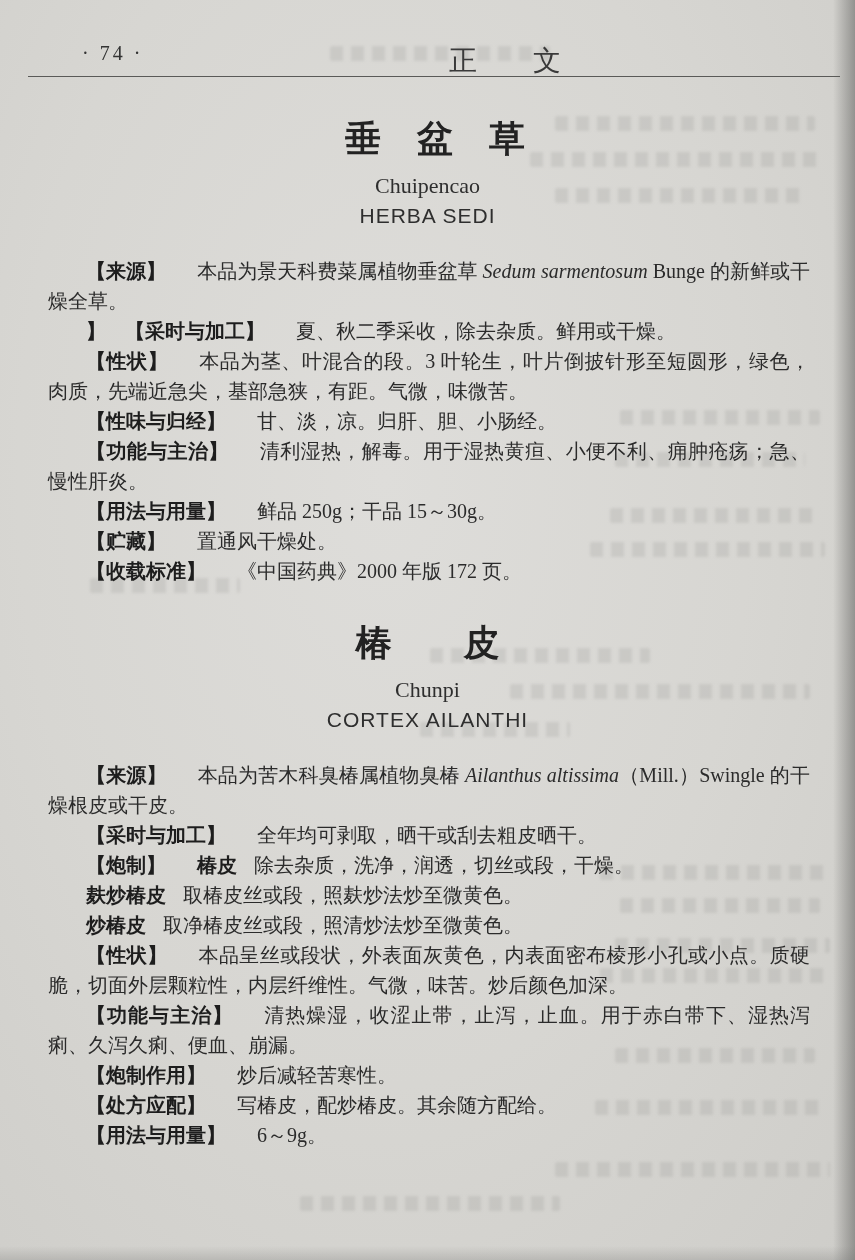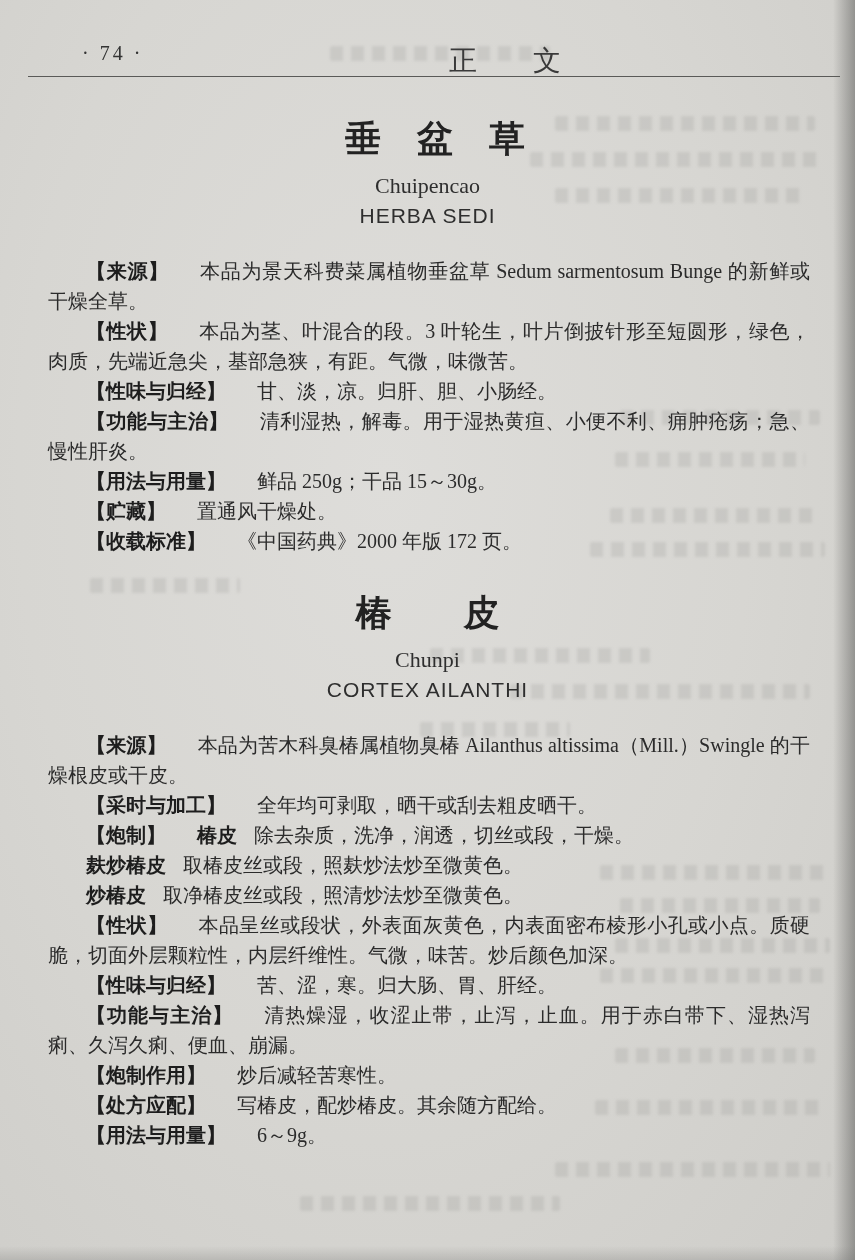--- a/index.html
+++ b/index.html
@@ -54,21 +54,21 @@
   .entry-pinyin { text-align: center; font-size: 22px; margin-top: 13px; color: #2e2e2e; }
   .entry-latin  {
     text-align: center; font-size: 21px; margin-top: 5px; color: #2e2e2e;
     font-family: "Liberation Sans", "DejaVu Sans", sans-serif; letter-spacing: 1px;
   }
   .entry-body { margin: 28px 45px 0 48px; font-size: 20px; line-height: 30px; text-align: justify; }
   .para { text-indent: 38px; }
   .lbl    { font-weight: bold; color: #1d1d1d; margin-right: 1.55em; }
   .prefix { font-weight: bold; color: #1d1d1d; margin-right: 0.95em; }
   .sub    { font-weight: bold; color: #1d1d1d; margin-right: 0.85em; }
-  .latin-species { }
+  .latin-species { font-style: italic; }
 </style>
 </head>
 <body>
 
 <div class="page">
 
   <div class="smudge" style="top:46px;left:330px;width:220px;"></div>
   <div class="smudge" style="top:116px;left:555px;width:260px;"></div>
   <div class="smudge" style="top:152px;left:530px;width:290px;"></div>
   <div class="smudge" style="top:188px;left:555px;width:250px;"></div>
@@ -98,20 +98,21 @@
   <div class="content">
 
     <div>
       <div class="entry-title first">垂　盆　草</div>
       <div class="entry-pinyin">Chuipencao</div>
       <div class="entry-latin">HERBA SEDI</div>
 
       <div class="entry-body">
         <p class="para"><span class="lbl">【来源】</span><span>本品为景天科费菜属植物垂盆草 </span><span class="latin-species">Sedum sarmentosum</span><span> Bunge 的新鲜或干燥全草。</span></p>
 
+        <p class="para"><span class="prefix">】</span><span class="lbl">【采时与加工】</span><span>夏、秋二季采收，除去杂质。鲜用或干燥。</span></p>
 
 
         <p class="para"><span class="lbl">【性状】</span><span>本品为茎、叶混合的段。3 叶轮生，叶片倒披针形至短圆形，绿色，肉质，先端近急尖，基部急狭，有距。气微，味微苦。</span></p>
 
         <p class="para"><span class="lbl">【性味与归经】</span><span>甘、淡，凉。归肝、胆、小肠经。</span></p>
 
         <p class="para"><span class="lbl">【功能与主治】</span><span>清利湿热，解毒。用于湿热黄疸、小便不利、痈肿疮疡；急、慢性肝炎。</span></p>
 
         <p class="para"><span class="lbl">【用法与用量】</span><span>鲜品 250g；干品 15～30g。</span></p>
 
@@ -132,21 +133,20 @@
         <p class="para"><span class="lbl">【采时与加工】</span><span>全年均可剥取，晒干或刮去粗皮晒干。</span></p>
 
         <p class="para"><span class="lbl">【炮制】</span><span class="sub">椿皮</span><span>除去杂质，洗净，润透，切丝或段，干燥。</span></p>
 
         <p class="para"><span class="sub">麸炒椿皮</span><span>取椿皮丝或段，照麸炒法炒至微黄色。</span></p>
 
         <p class="para"><span class="sub">炒椿皮</span><span>取净椿皮丝或段，照清炒法炒至微黄色。</span></p>
 
         <p class="para"><span class="lbl">【性状】</span><span>本品呈丝或段状，外表面灰黄色，内表面密布棱形小孔或小点。质硬脆，切面外层颗粒性，内层纤维性。气微，味苦。炒后颜色加深。</span></p>
 
-        <p class="para"><span class="lbl">【性味与归经】</span><span>苦、涩，寒。归大肠、胃、肝经。</span></p>
 
         <p class="para"><span class="lbl">【功能与主治】</span><span>清热燥湿，收涩止带，止泻，止血。用于赤白带下、湿热泻痢、久泻久痢、便血、崩漏。</span></p>
 
         <p class="para"><span class="lbl">【炮制作用】</span><span>炒后减轻苦寒性。</span></p>
 
         <p class="para"><span class="lbl">【处方应配】</span><span>写椿皮，配炒椿皮。其余随方配给。</span></p>
 
         <p class="para"><span class="lbl">【用法与用量】</span><span>6～9g。</span></p>
       </div>
     </div>

